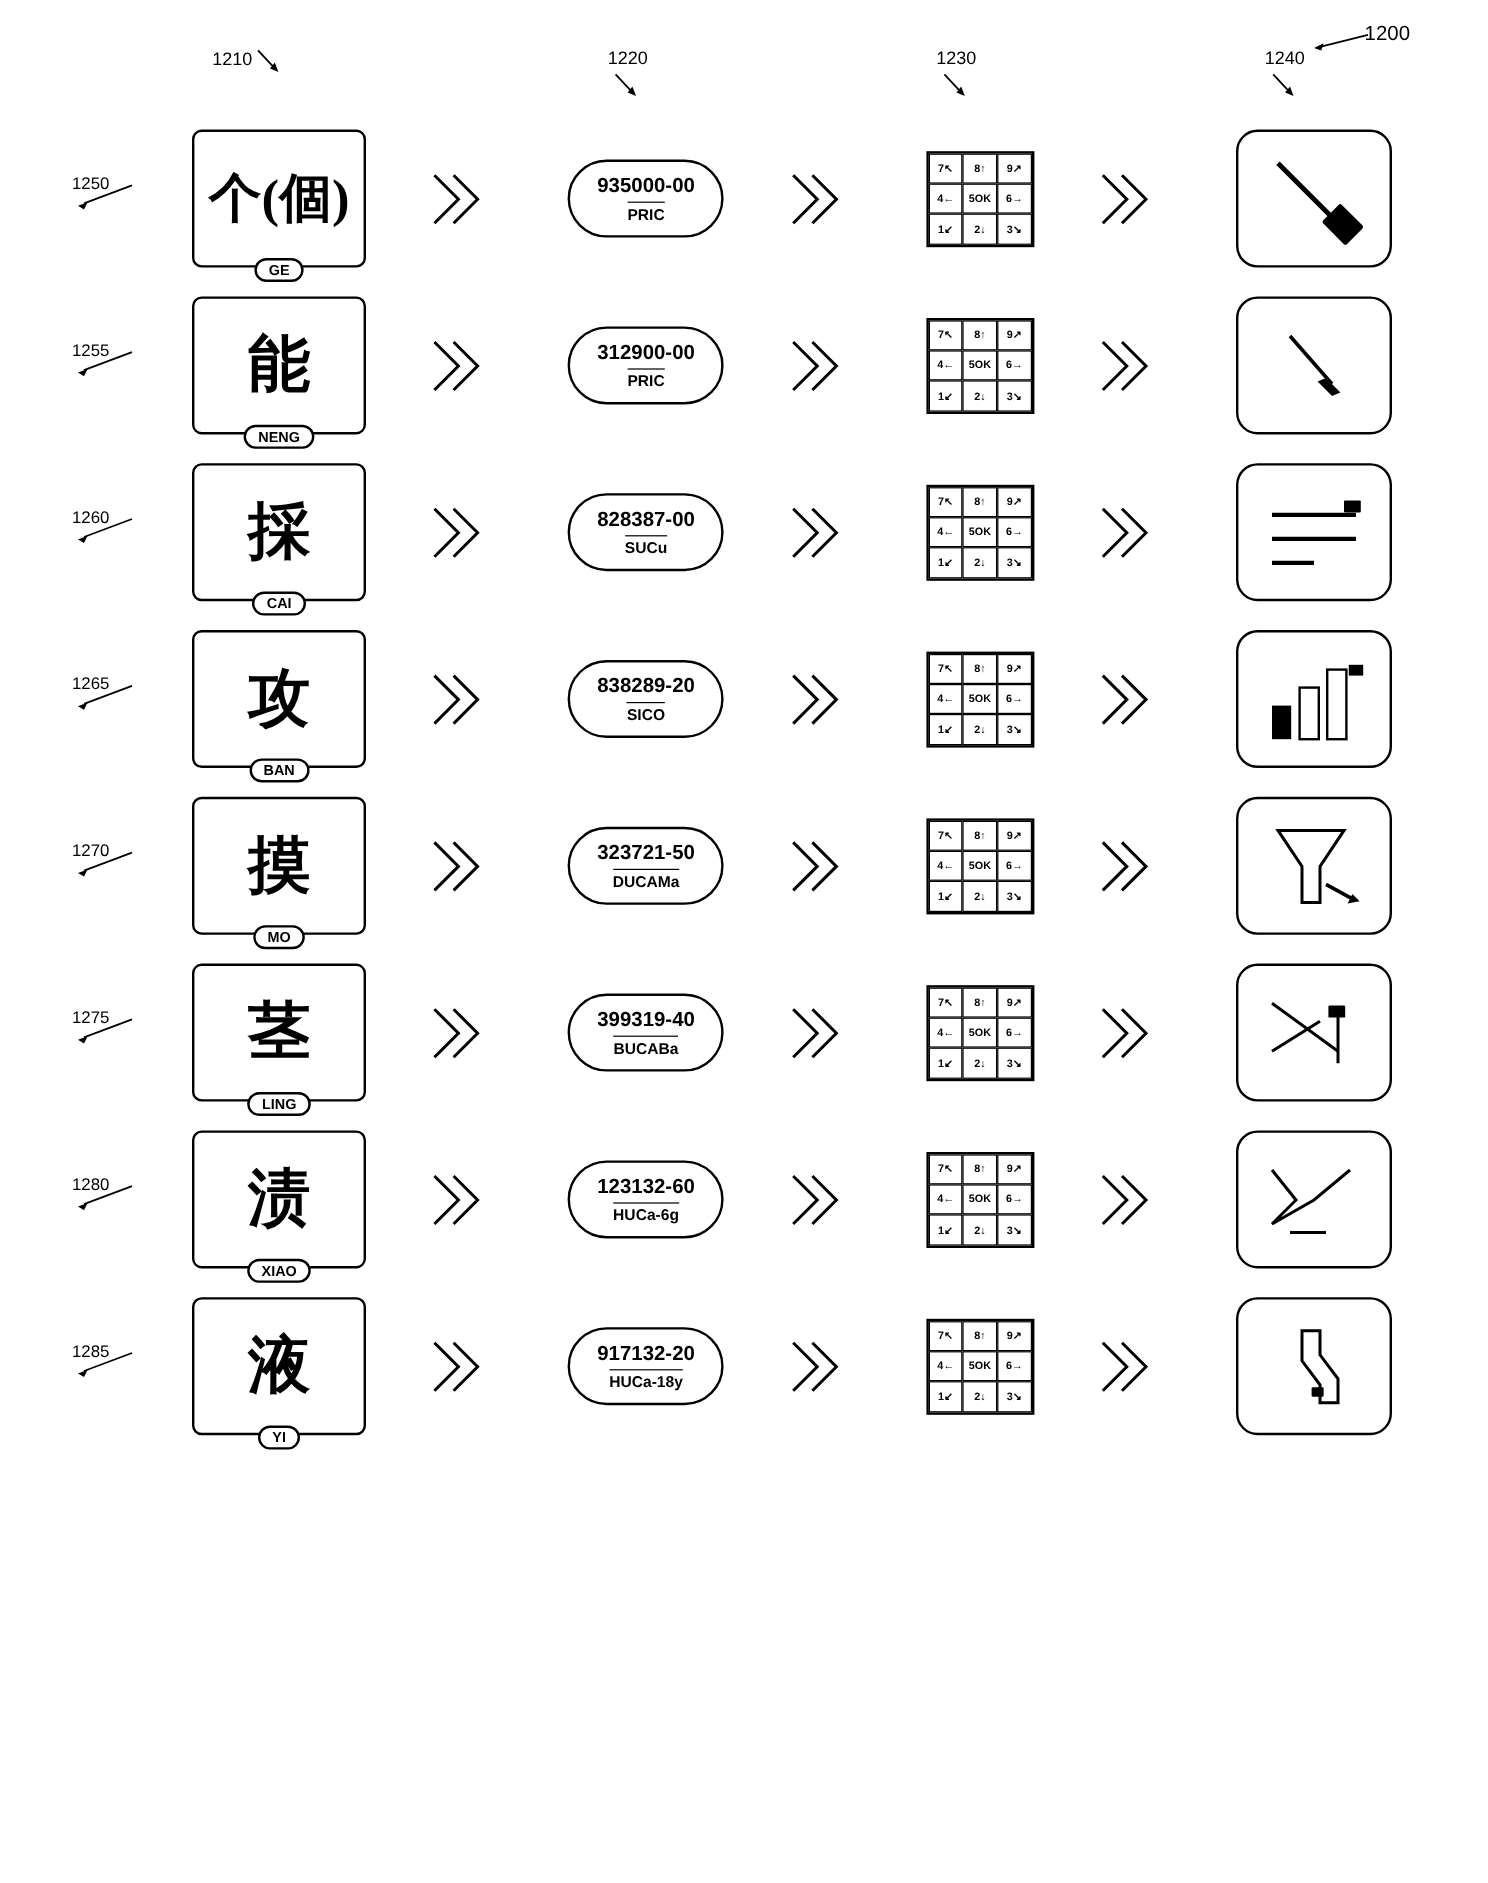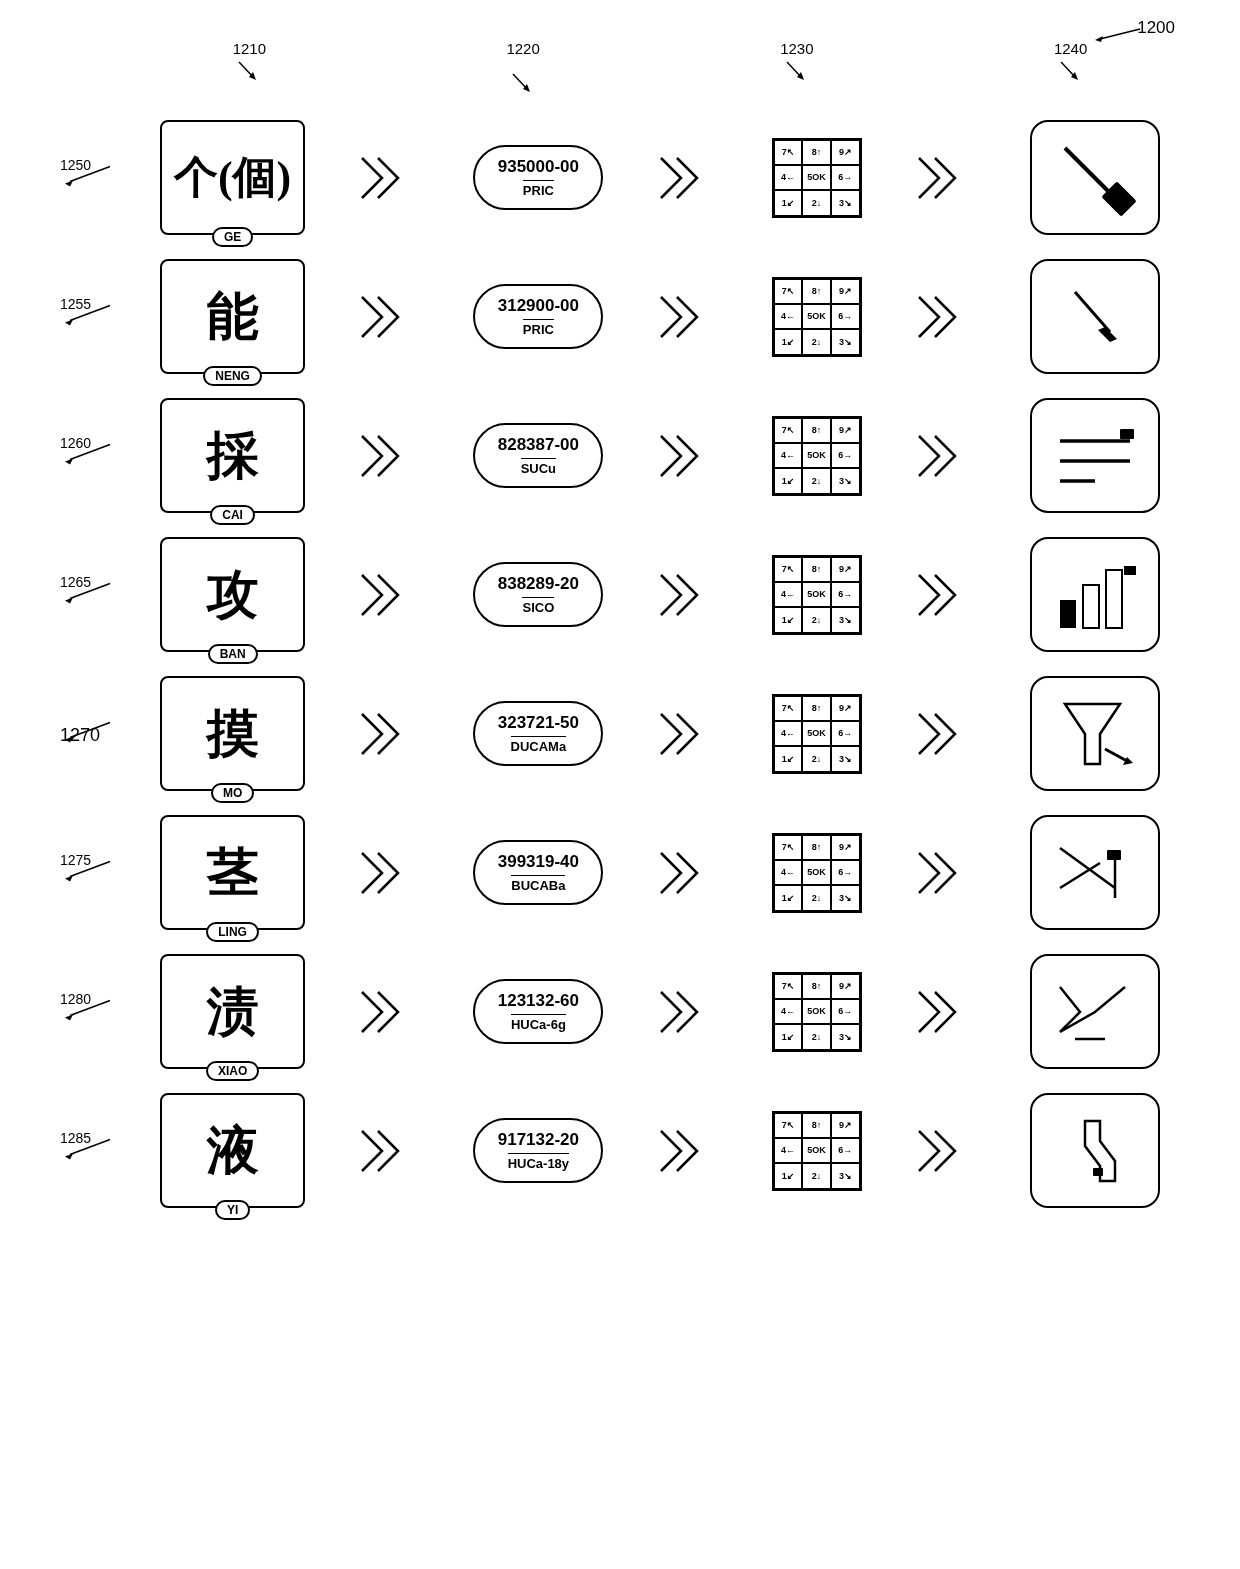--- a/index.html
+++ b/index.html
@@ -152,31 +152,31 @@
 
   <div style="position:absolute; top:18px; right:65px; font-size:17px;">1200</div>
 
   <svg style="position:absolute; top:24px; right:95px;" width="50" height="20">
     <line x1="45" y1="5" x2="5" y2="15" stroke="#000" stroke-width="1.5"></line>
     <polygon points="0,16 8,12 6,18" fill="#000"></polygon>
   </svg>
 
   <div class="headers-row">
     <div class="hdr">
-      <div style="display:flex;flex-direction:column;align-items:center;">
+      <div style="display:flex;flex-direction:row;align-items:center;">
         <div style="font-size:15px; margin-bottom:3px;">1210</div>
         <svg width="30" height="22">
           <line x1="5" y1="2" x2="20" y2="18" stroke="#000" stroke-width="1.5"></line>
           <polygon points="22,20 15,17 19,12" fill="#000"></polygon>
         </svg>
       </div>
     </div>
     <div style="width:55px;"></div>
     <div class="hdr">
-      <div style="display:flex;flex-direction:column;align-items:center;gap:12px;">
+      <div style="display:flex;flex-direction:column;align-items:center;">
         <div style="font-size:15px; margin-bottom:3px;">1220</div>
         <svg width="30" height="22">
           <line x1="5" y1="2" x2="20" y2="18" stroke="#000" stroke-width="1.5"></line>
           <polygon points="22,20 15,17 19,12" fill="#000"></polygon>
         </svg>
       </div>
     </div>
     <div style="width:55px;"></div>
     <div class="hdr">
       <div style="display:flex;flex-direction:column;align-items:center;">
@@ -410,21 +410,21 @@
         </div>
       </div>
     </div>
 
     <div class="row-wrapper">
       <div class="row-num">
         <svg width="55" height="30">
           <line x1="50" y1="5" x2="10" y2="20" stroke="#000" stroke-width="1.5"></line>
           <polygon points="5,22 13,19 10,25" fill="#000"></polygon>
         </svg>
-        <div style="position:absolute;top:-5px;left:0;font-size:18px;margin-top:12px;">1270</div>
+        <div style="position:absolute;top:-5px;left:0;font-size:14px;">1270</div>
       </div>
       <div class="row-content">
         <div class="char-box">
           <div class="char-main">摸</div>
           <div class="char-label-oval">MO</div>
         </div>
         <svg width="58" height="48" viewBox="0 0 58 48">
           <polyline points="2,4 22,24 2,44" fill="none" stroke="#000" stroke-width="2.5"></polyline>
           <polyline points="18,4 38,24 18,44" fill="none" stroke="#000" stroke-width="2.5"></polyline>
         </svg>

